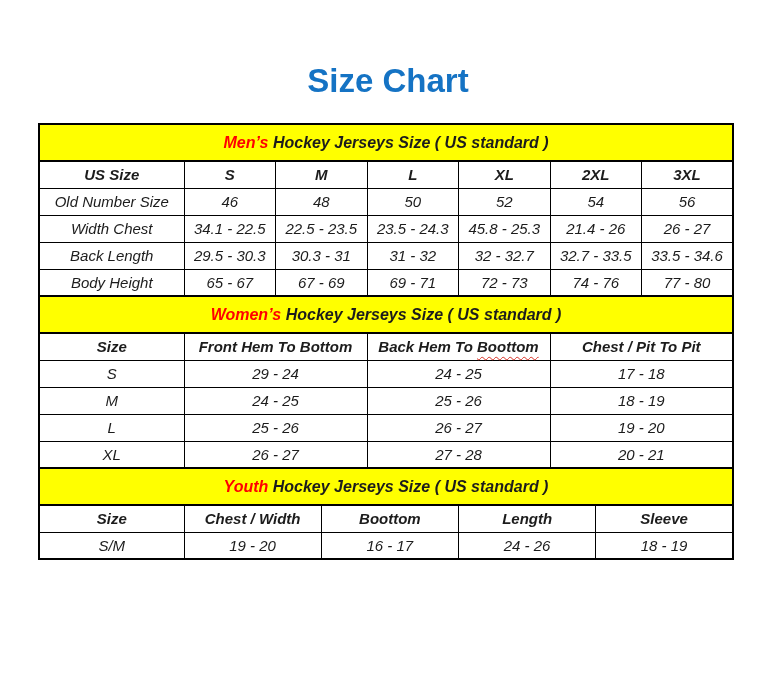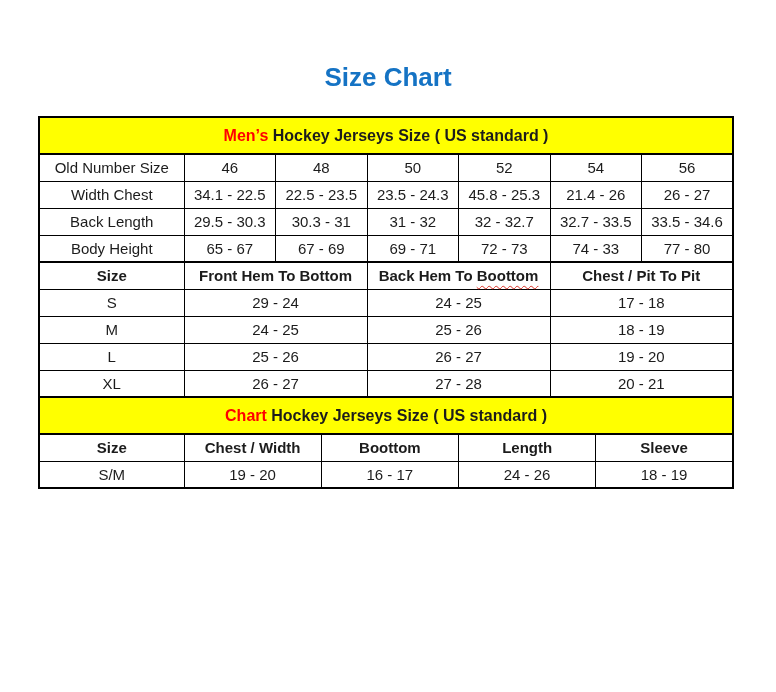--- a/index.html
+++ b/index.html
@@ -18,28 +18,29 @@
   body {
     width: 776px;
     height: 692px;
     font-family: "Liberation Sans", "DejaVu Sans", sans-serif;
     color: var(--text-color);
     overflow: hidden;
   }
   .page-title {
     margin: 62px 0 0 0;
     text-align: center;
-    font-size: 26px;
+    font-size: 33px;
     font-weight: bold;
     color: var(--title-blue);
     letter-spacing: 0px;
   }
   .chart-wrap {
     width: 696px;
     margin: 23px 0 0 38px;
+    font-style: italic;
   }
   table.size-table {
     width: 100%;
     border-collapse: collapse;
     table-layout: fixed;
     border: 2px solid var(--border-color);
   }
   table.size-table + table.size-table {
     margin-top: -2px;
   }
@@ -91,20 +92,29 @@
         <col>
         <col>
         <col>
         <col>
         <col>
       </colgroup>
       <tbody>
         <tr class="banner-row">
           <td colspan="7"><span class="banner-highlight">Men’s</span><span> Hockey Jerseys Size ( US standard )</span></td>
         </tr>
+        <tr class="head-row">
+          <th>US Size</th>
+          <th>S</th>
+          <th>M</th>
+          <th>L</th>
+          <th>XL</th>
+          <th>2XL</th>
+          <th>3XL</th>
+        </tr>
         <tr>
           <td class="">Old Number Size</td>
           <td>46</td>
           <td>48</td>
           <td>50</td>
           <td>52</td>
           <td>54</td>
           <td>56</td>
         </tr>
         <tr>
@@ -124,33 +134,36 @@
           <td>32 - 32.7</td>
           <td>32.7 - 33.5</td>
           <td>33.5 - 34.6</td>
         </tr>
         <tr>
           <td class="">Body Height</td>
           <td>65 - 67</td>
           <td>67 - 69</td>
           <td>69 - 71</td>
           <td>72 - 73</td>
-          <td>74 - 33</td>
+          <td>74 - 76</td>
           <td>77 - 80</td>
         </tr>
       </tbody>
     </table>
   <table class="size-table">
       <colgroup>
         <col style="width: 145px;">
         <col>
         <col>
         <col>
       </colgroup>
       <tbody>
+        <tr class="banner-row">
+          <td colspan="4"><span class="banner-highlight">Women’s</span><span> Hockey Jerseys Size ( US standard )</span></td>
+        </tr>
         <tr class="head-row">
           <th>Size</th>
           <th>Front Hem To Bottom</th>
           <th><span>Back Hem To </span><span class="squiggle">Boottom</span></th>
           <th>Chest / Pit To Pit</th>
         </tr>
         <tr>
           <td class="row-label-bold">S</td>
           <td>29 - 24</td>
           <td>24 - 25</td>
@@ -179,21 +192,21 @@
   <table class="size-table">
       <colgroup>
         <col style="width: 145px;">
         <col>
         <col>
         <col>
         <col>
       </colgroup>
       <tbody>
         <tr class="banner-row">
-          <td colspan="5"><span class="banner-highlight">Chart</span><span> Hockey Jerseys Size ( US standard )</span></td>
+          <td colspan="5"><span class="banner-highlight">Youth</span><span> Hockey Jerseys Size ( US standard )</span></td>
         </tr>
         <tr class="head-row">
           <th>Size</th>
           <th>Chest / Width</th>
           <th>Boottom</th>
           <th>Length</th>
           <th>Sleeve</th>
         </tr>
         <tr>
           <td class="row-label-bold">S/M</td>

